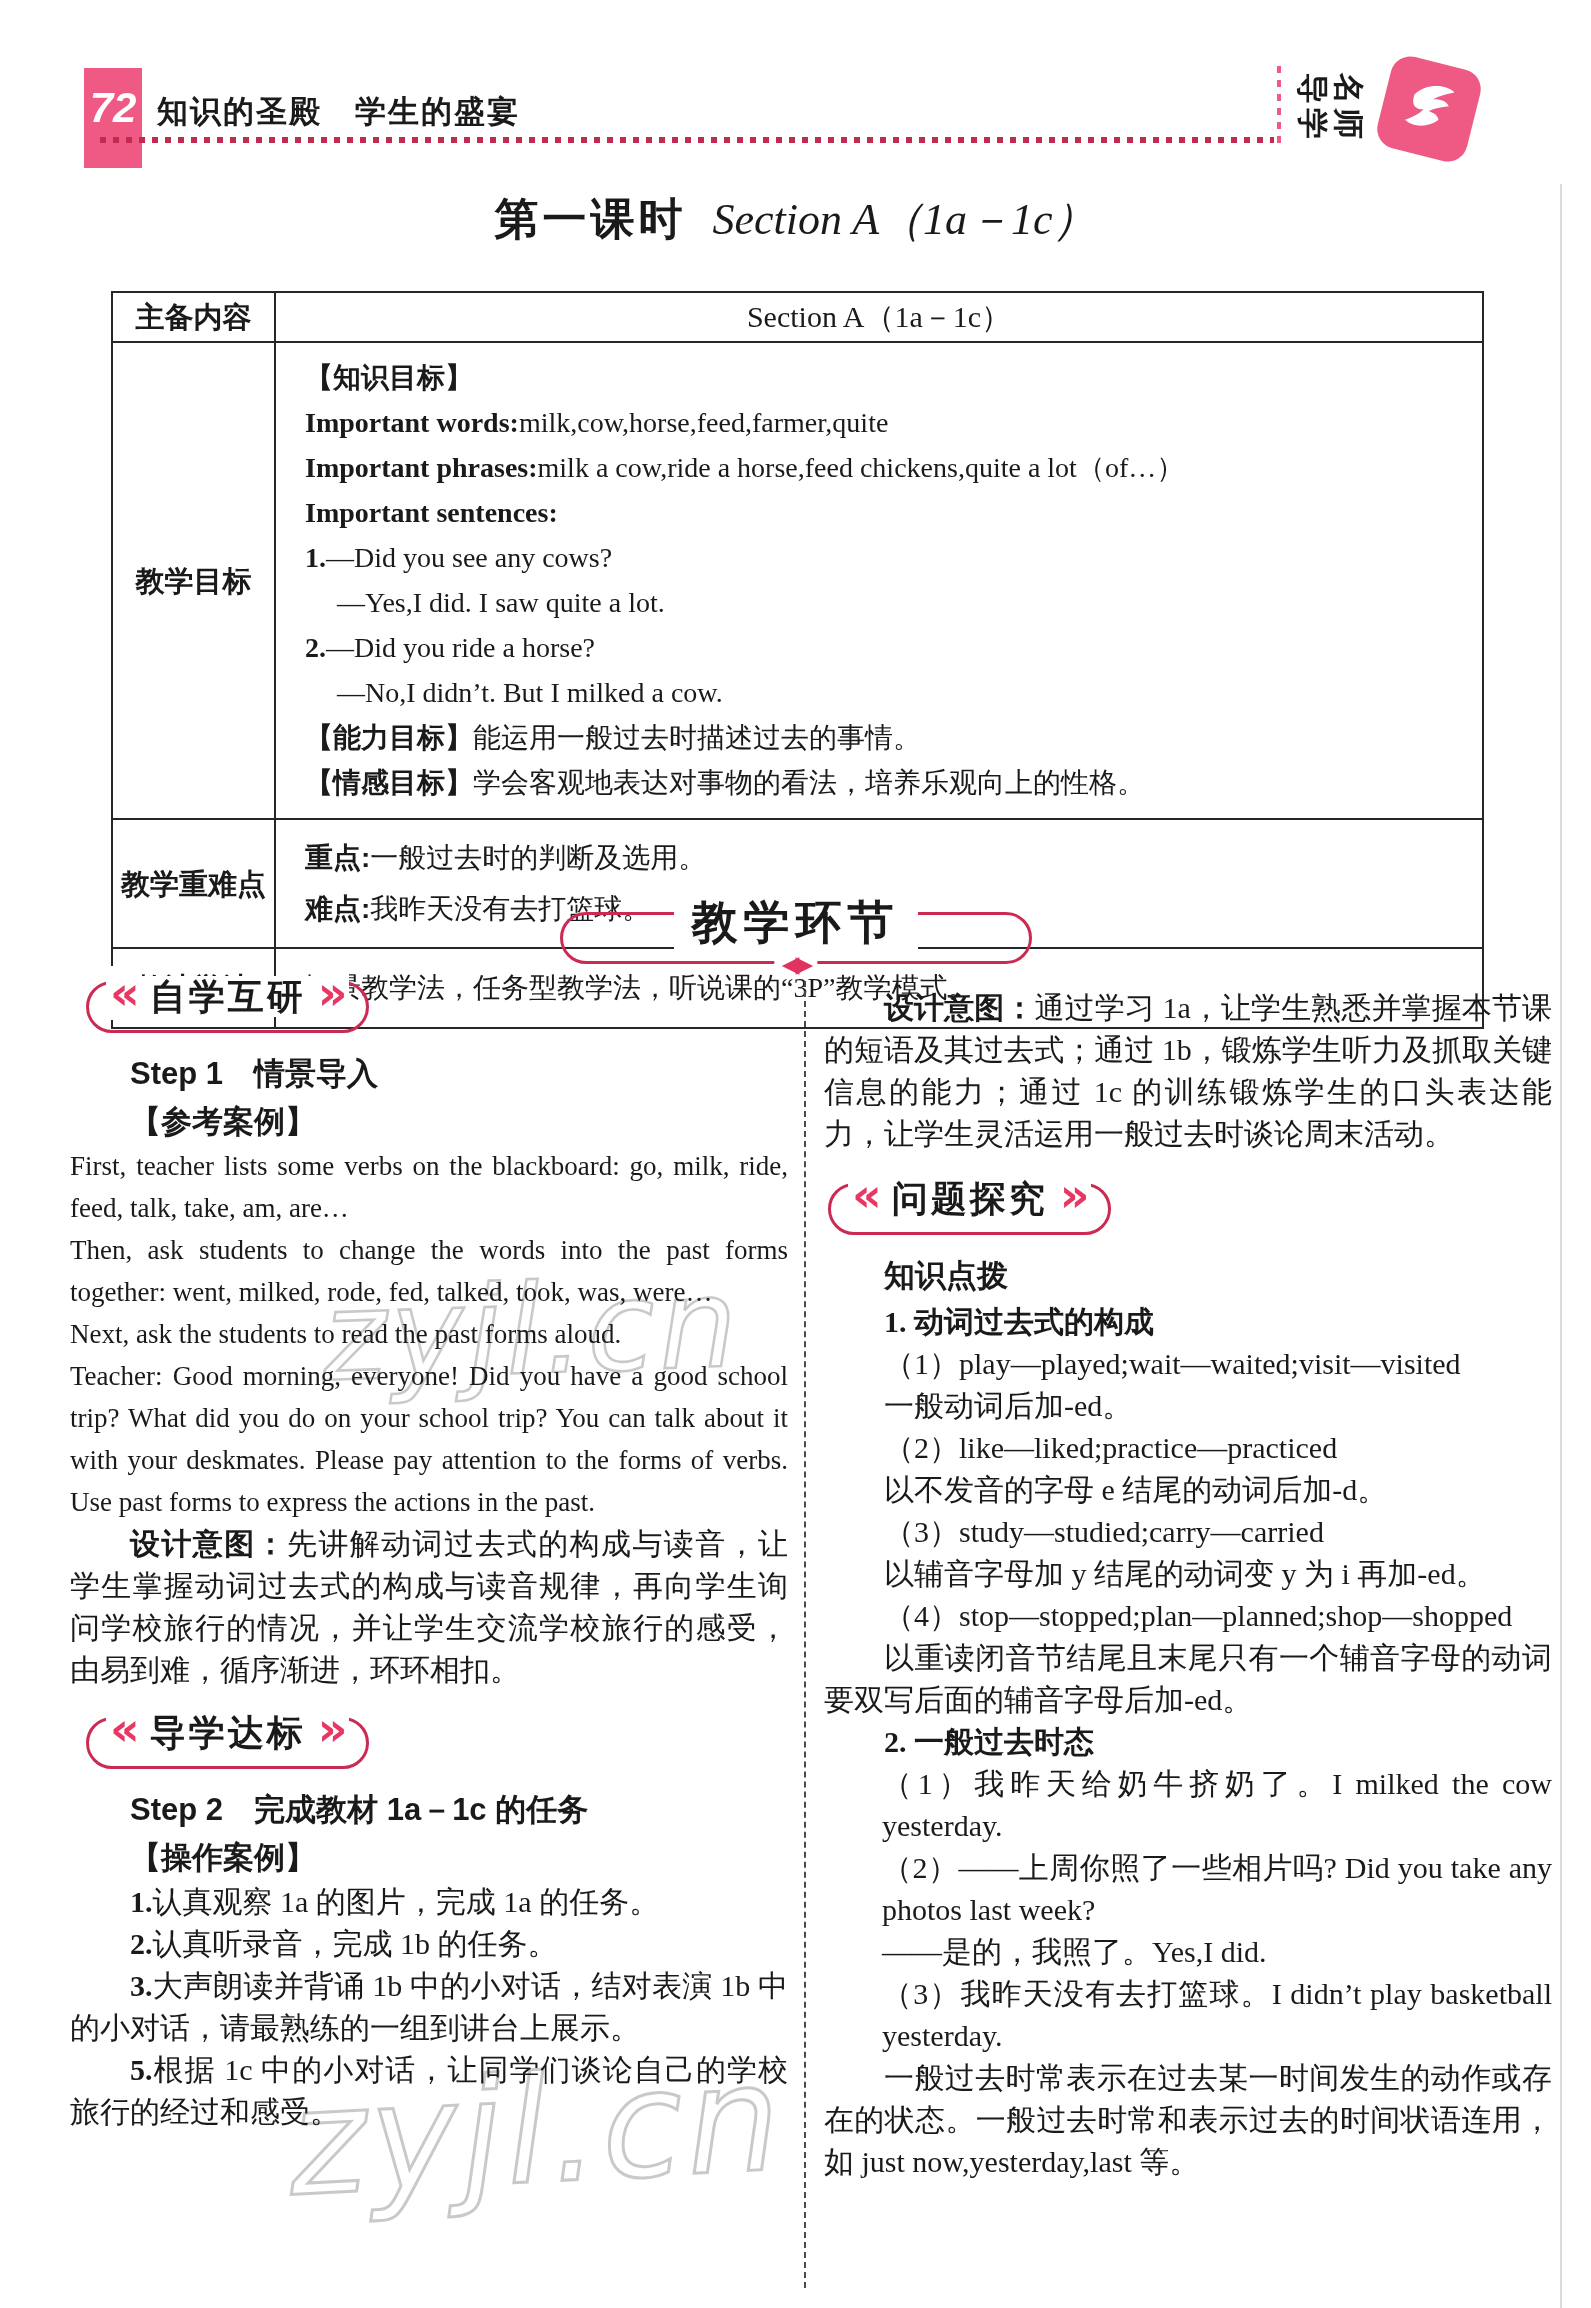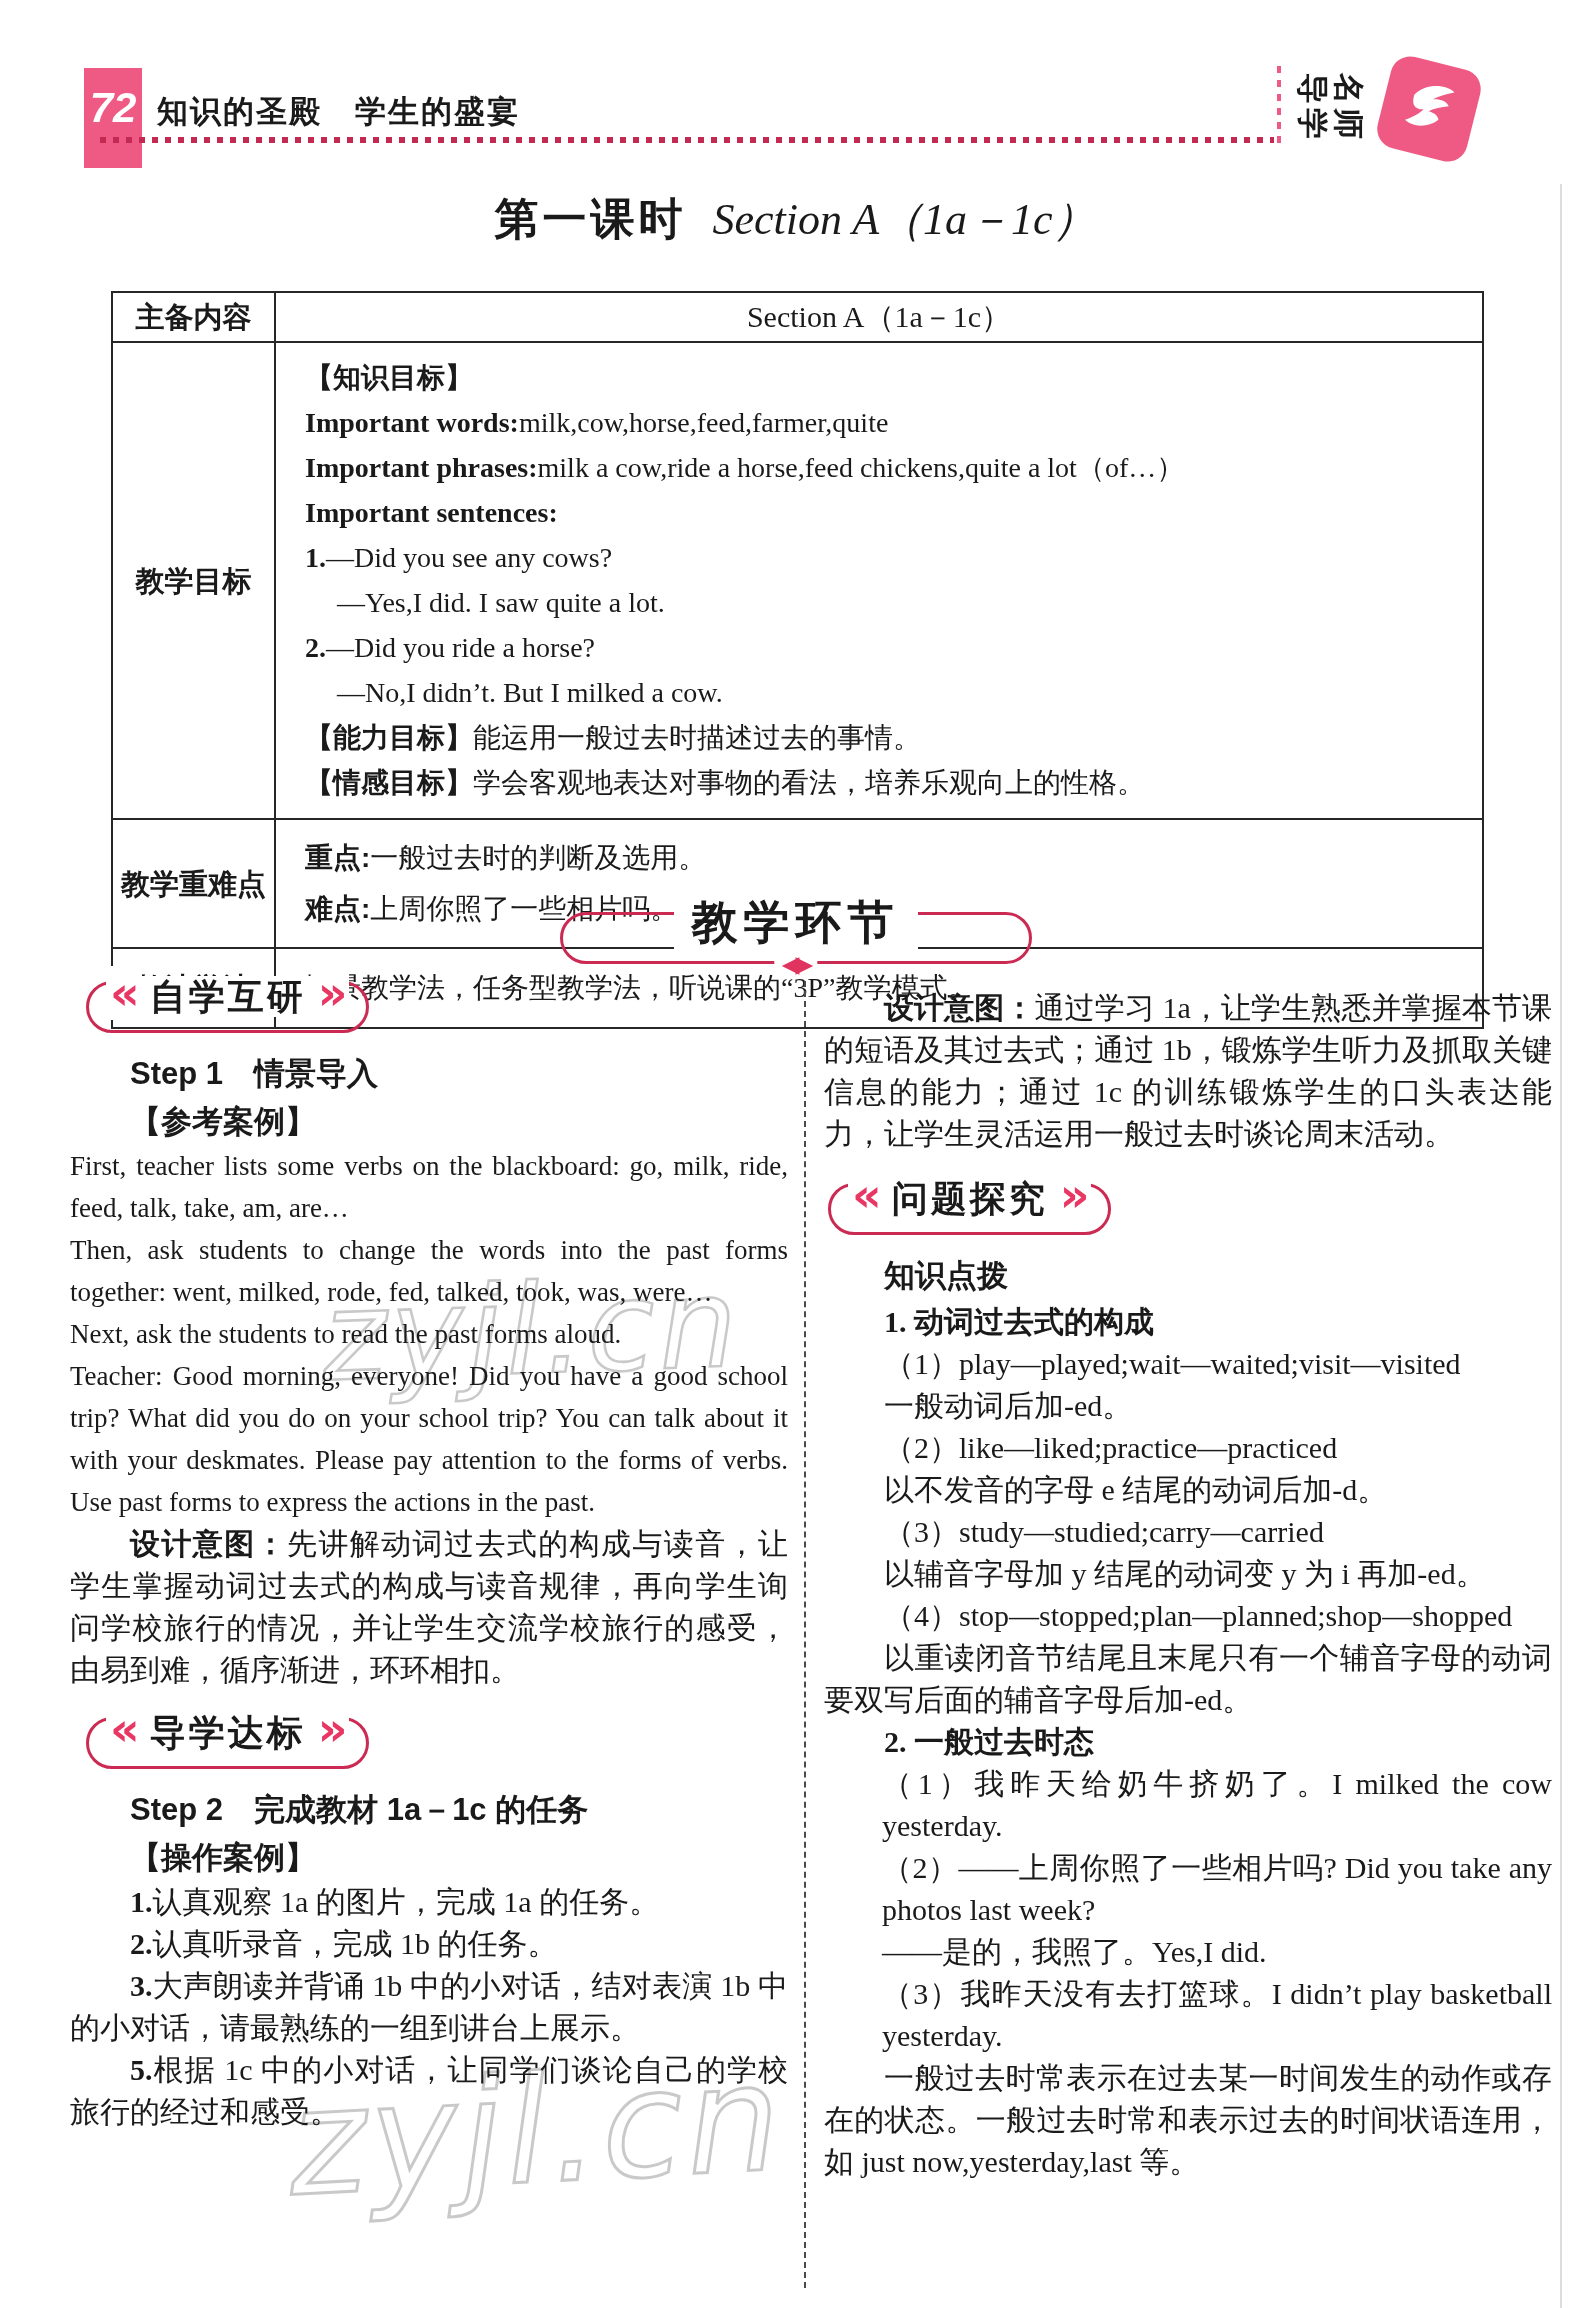--- a/index.html
+++ b/index.html
@@ -164,21 +164,21 @@
         <p><b class="enlbl">2.</b><span>—Did you ride a horse?</span></p>
         <p class="reply">—No,I didn’t. But I milked a cow.</p>
         <p><span class="tag-cn">【能力目标】</span><span class="kai">能运用一般过去时描述过去的事情。</span></p>
         <p><span class="tag-cn">【情感目标】</span><span class="kai">学会客观地表达对事物的看法，培养乐观向上的性格。</span></p>
       </td>
     </tr>
     <tr>
       <td class="lbl">教学重难点</td>
       <td class="content">
         <p style="line-height:42px"><span class="tag-cn">重点:</span><span class="kai">一般过去时的判断及选用。</span></p>
-        <p style="line-height:42px"><span class="tag-cn">难点:</span><span class="kai">上周你照了一些相片吗。</span></p>
+        <p style="line-height:42px"><span class="tag-cn">难点:</span><span class="kai">我昨天没有去打篮球。</span></p>
       </td>
     </tr>
     <tr>
       <td class="lbl">教法学法</td>
       <td class="content">
         <p class="kai" style="line-height:44px">情景教学法，任务型教学法，听说课的“3P”教学模式。</p>
       </td>
     </tr>
   </tbody>
     </table>

